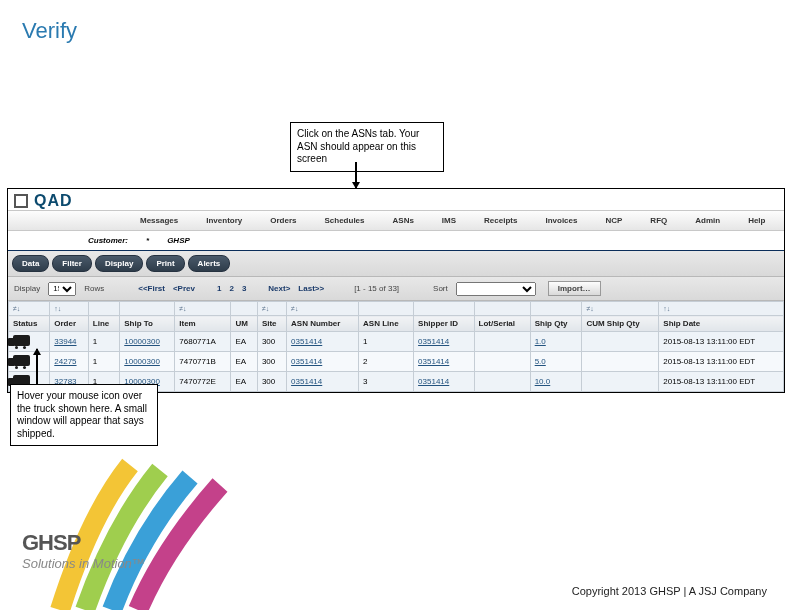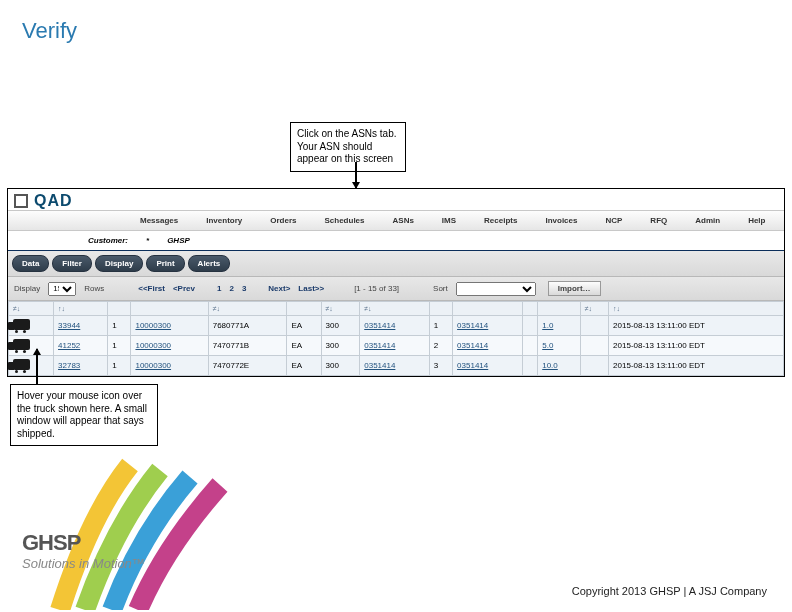--- a/index.html
+++ b/index.html
@@ -14,21 +14,21 @@
   .title {
     color: #2a7ab0;
     font-size: 22px;
     padding: 18px 0 0 22px;
     font-weight: normal;
   }
   .callout-top {
     position: absolute;
     left: 290px;
     top: 122px;
-    width: 116px;
+    width: 154px;
     border: 1px solid #000;
     background: #fff;
     font-size: 10px;
     padding: 5px 6px;
     line-height: 1.25;
   }
   .arrow-down {
     position: absolute;
     left: 355px;
     top: 162px;
@@ -341,41 +341,57 @@
           <th></th>
           <th>≠↓</th>
           <th>≠↓</th>
           <th></th>
           <th></th>
           <th></th>
           <th></th>
           <th>≠↓</th>
           <th>↑↓</th>
         </tr>
+      <tr id="headrow">
+          <th>Status</th>
+          <th>Order</th>
+          <th>Line</th>
+          <th>Ship To</th>
+          <th>Item</th>
+          <th>UM</th>
+          <th>Site</th>
+          <th>ASN Number</th>
+          <th>ASN Line</th>
+          <th>Shipper ID</th>
+          <th>Lot/Serial</th>
+          <th>Ship Qty</th>
+          <th>CUM Ship Qty</th>
+          <th>Ship Date</th>
+        </tr>
     </thead>
     <tbody id="tbody">
         <tr class="alt">
           <td><span class="truck-icon"></span></td>
           <td><span class="link">33944</span></td>
           <td>1</td>
           <td><span class="link">10000300</span></td>
           <td>7680771A</td>
           <td>EA</td>
           <td>300</td>
           <td><span class="link">0351414</span></td>
           <td>1</td>
           <td><span class="link">0351414</span></td>
           <td></td>
           <td><span class="link">1.0</span></td>
           <td></td>
           <td>2015-08-13 13:11:00 EDT</td>
         </tr>
         <tr class="norm">
           <td><span class="truck-icon"></span></td>
-          <td><span class="link">41252</span></td>
+          <td><span class="link">24275</span></td>
           <td>1</td>
           <td><span class="link">10000300</span></td>
           <td>7470771B</td>
           <td>EA</td>
           <td>300</td>
           <td><span class="link">0351414</span></td>
           <td>2</td>
           <td><span class="link">0351414</span></td>
           <td></td>
           <td><span class="link">5.0</span></td>

